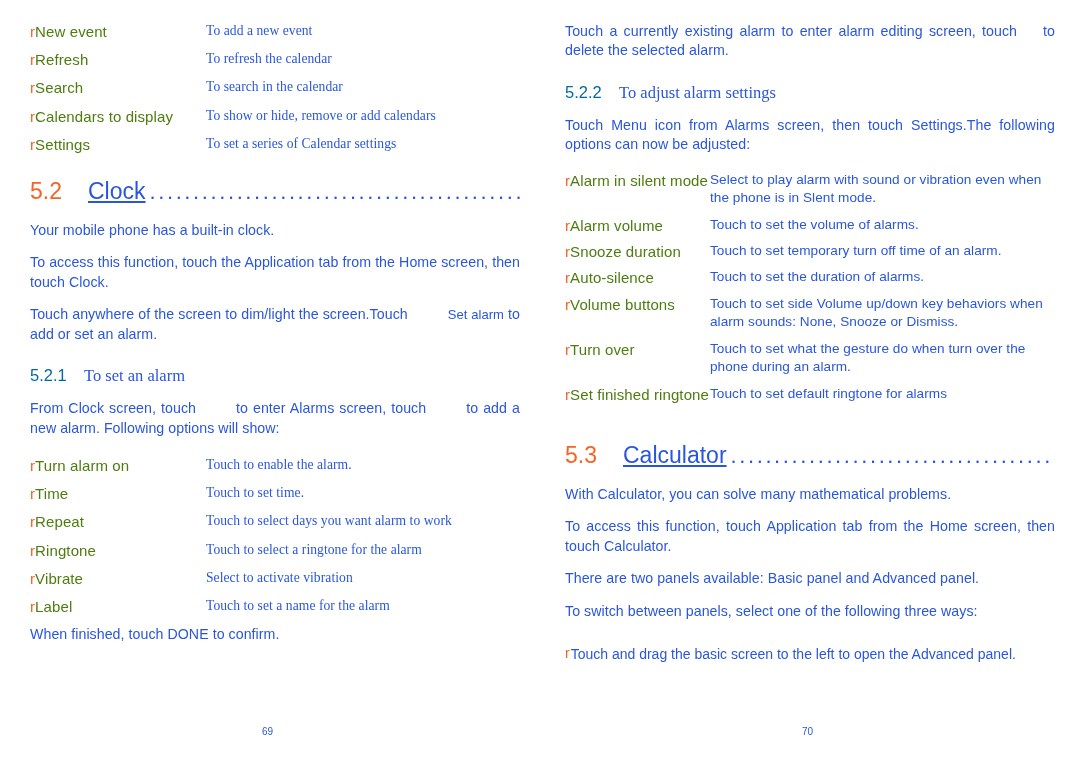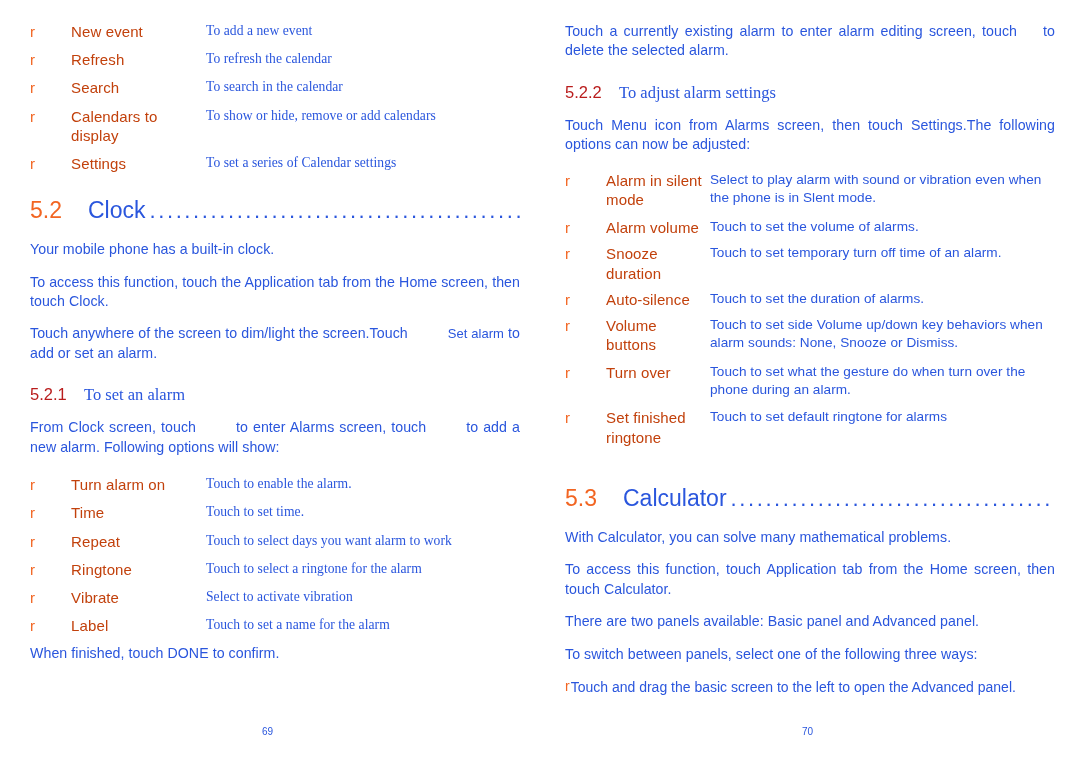--- a/index.html
+++ b/index.html
@@ -46,21 +46,21 @@
     line-height: 1.28;
     letter-spacing: .1px;
     white-space: pre-wrap;
   }
   .bullet {
     color: #f26522;
     font-size: 15px;
     line-height: 1.28;
     flex: 0 0 auto;
   }
-  .term-text { color: #c2410c; margin-left: 36px; }
+  .term-text { color: #4d7c0f; }
   .desc {
     flex: 1 1 auto;
     font-size: 13.6px;
     line-height: 1.33;
     color: #2a56dd;
     letter-spacing: .05px;
   }
 
   
   .col-left .term { width: 176px; }
@@ -78,38 +78,39 @@
     overflow: hidden;
   }
   .h2 .num {
     color: #f26522;
     flex: 0 0 auto;
     width: 58px;
   }
   .h2 .ttl {
     color: #2a56dd;
     flex: 0 0 auto;
+    text-decoration: underline;
   }
   .h2 .leader {
     color: #2a56dd;
     flex: 1 1 auto;
     overflow: hidden;
     white-space: nowrap;
     font-size: 22px;
     letter-spacing: 2.6px;
     padding-left: 4px;
   }
   .h3 {
     display: flex;
     align-items: baseline;
     font-size: 16.5px;
     margin: 22px 0 13px 0;
   }
   .h3 .num {
-    color: #b91c1c;
+    color: #0369a1;
     flex: 0 0 auto;
     width: 54px;
   }
   .h3 .ttl { color: #2a56dd; font-family: Liberation Serif, serif; }
 
   
   p.body {
     font-size: 14.2px;
     line-height: 1.37;
     margin: 0 0 13px 0;
@@ -318,21 +319,21 @@
 
     <div class="h2" style="margin-top:38px">
       <span class="num">5.3</span>
       <span class="ttl">Calculator</span>
       <span class="leader">.......................................................</span>
     </div>
 
     <p class="body">With Calculator, you can solve many mathematical problems.</p>
     <p class="body justify">To access this function, touch Application tab from the Home screen, then touch Calculator.</p>
     <p class="body">There are two panels available: Basic panel and Advanced panel.</p>
-    <p class="body" style="margin-bottom:14px">To switch between panels, select one of the following three ways:</p>
+    <p class="body" style="margin-bottom:24px">To switch between panels, select one of the following three ways:</p>
 
     <div class="bullet-para">
       <span class="bullet">r</span>
       <span class="bp-text">Touch and drag the basic screen to the left to open the Advanced panel.</span>
     </div>
   </div>
 
   <div class="pagenum pagenum-left">69</div>
   <div class="pagenum pagenum-right">70</div>
 

